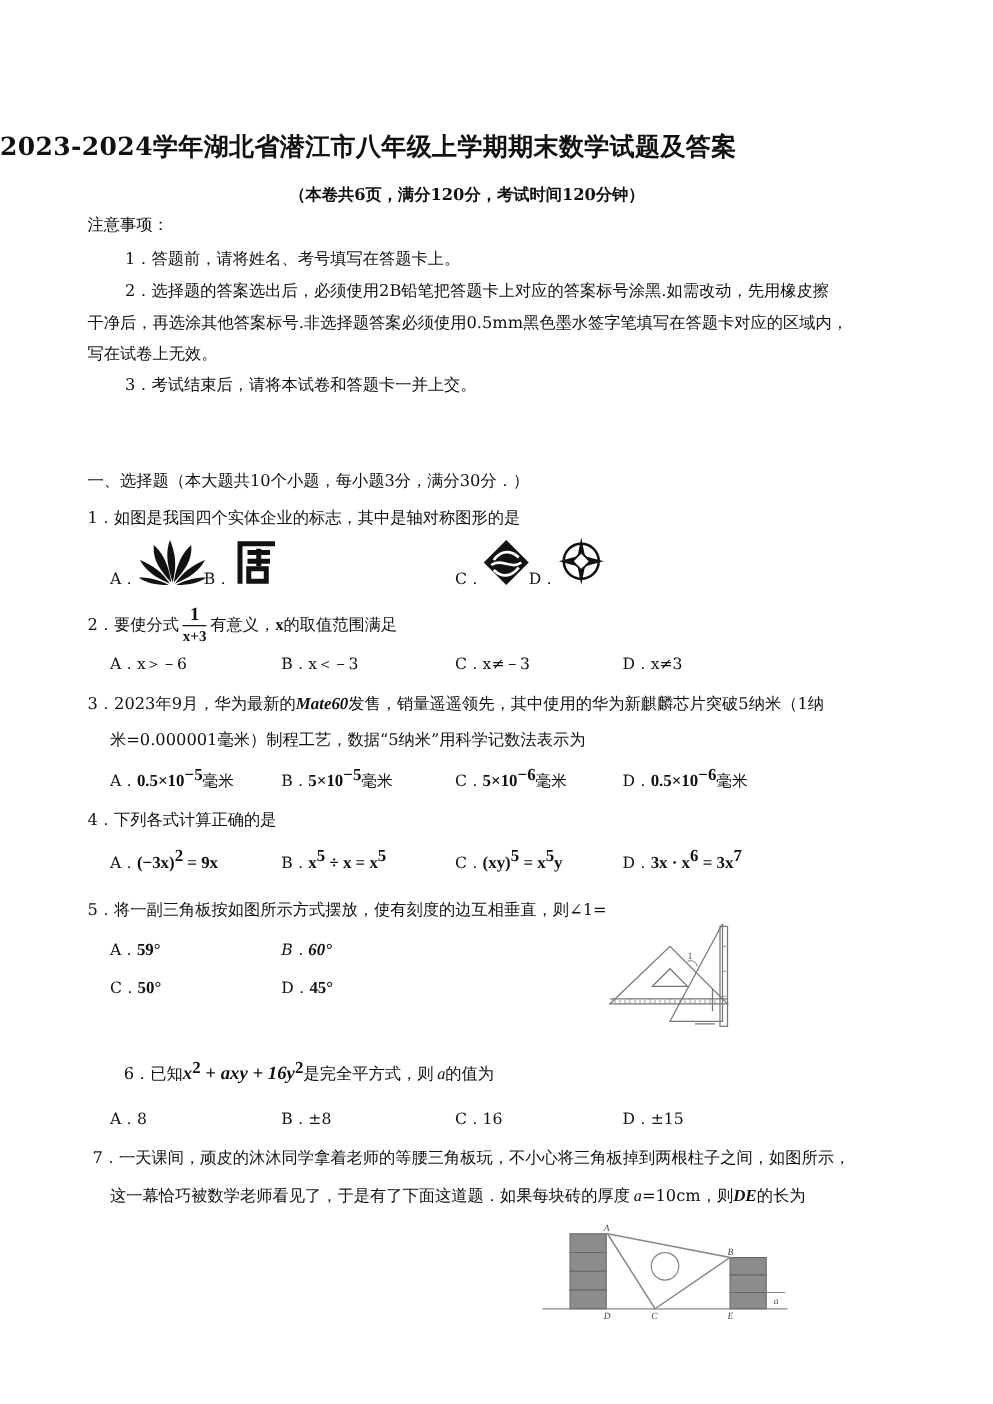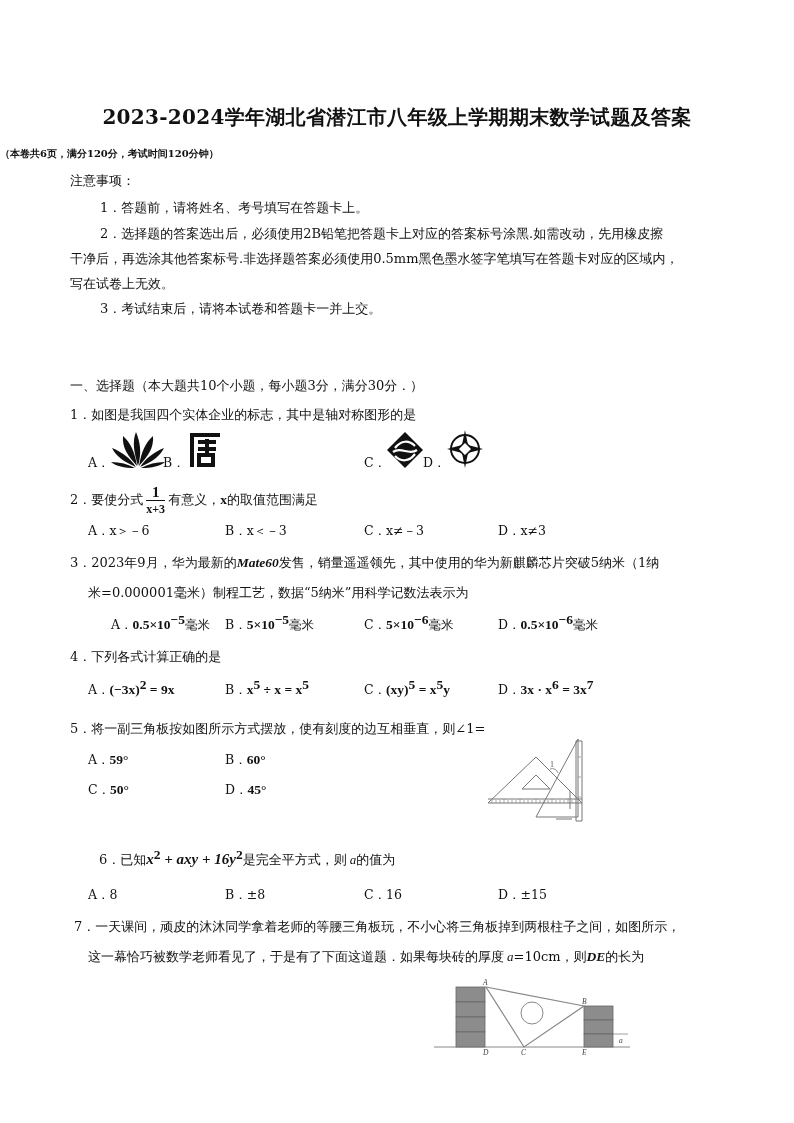--- a/index.html
+++ b/index.html
@@ -2,22 +2,22 @@
 <html><head>
 <meta charset="utf-8">
 <style>
   html, body { margin: 0; padding: 0; background: #ffffff; }
   body {
     width: 794px; height: 1123px; position: relative; overflow: hidden;
     font-family: "DejaVu Serif", "Liberation Serif", serif;
     color: #111;
   }
   .abs { position: absolute; white-space: nowrap; }
-  .title { left: 0; width: 794px; top: 104px; text-align: center; font-size: 20px; font-weight: bold; letter-spacing: 0.3px; }
-  .subtitle { left: 0; width: 747px; top: 147px; text-align: left; font-size: 10px; font-weight: bold; }
+  .title { left: 0; width: 794px; top: 104px; text-align: left; font-size: 20px; font-weight: bold; letter-spacing: 0.3px; }
+  .subtitle { left: 0; width: 747px; top: 147px; text-align: center; font-size: 13px; font-weight: bold; }
   .txt { font-size: 13px; line-height: 18px; }
   .opt { font-size: 12.5px; }
   .math { font-family: "Liberation Serif", "DejaVu Serif", serif; font-weight: bold; font-size: 13.5px; }
   .mathi { font-family: "Liberation Serif", "DejaVu Serif", serif; font-style: italic; }
   sup { font-size: 9px; line-height: 0; vertical-align: 5px; }
   .frac { display: inline-block; vertical-align: middle; text-align: center; font-family: "Liberation Serif", serif; font-weight: bold; margin: 0 3px; }
   .frac .num { display: block; font-size: 15px; line-height: 16px; border-bottom: 1px solid #111; padding: 0 2px; }
   .frac .den { display: block; font-size: 12px; line-height: 16px; }
   .logo { position: absolute; }
   .fig { position: absolute; }
@@ -81,34 +81,34 @@
 </div>
 <div class="abs opt" style="left:88px; top:523px;">A．x＞－6</div>
 <div class="abs opt" style="left:225px; top:523px;">B．x＜－3</div>
 <div class="abs opt" style="left:364px; top:523px;">C．x≠－3</div>
 <div class="abs opt" style="left:498px; top:523px;text-align:right;">D．x≠3</div>
 
 <div class="abs txt" style="left:70px; top:554px;">
   <span>3．2023年9月，华为最新的</span><span class="math" style="font-style:italic;">Mate60</span><span>发售，销量遥遥领先，其中使用的华为新麒麟芯片突破5纳米（1纳</span>
 </div>
 <div class="abs txt" style="left:88px; top:584px;">米=0.000001毫米）制程工艺，数据“5纳米”用科学记数法表示为</div>
-<div class="abs opt" style="left:88px; top:617px;margin-left:23px;"><span>A．</span><span class="math">0.5×10</span><sup class="math">−5</sup><span>毫米</span></div>
+<div class="abs opt" style="left:88px; top:617px;"><span>A．</span><span class="math">0.5×10</span><sup class="math">−5</sup><span>毫米</span></div>
 <div class="abs opt" style="left:225px; top:617px;"><span>B．</span><span class="math">5×10</span><sup class="math">−5</sup><span>毫米</span></div>
 <div class="abs opt" style="left:364px; top:617px;"><span>C．</span><span class="math">5×10</span><sup class="math">−6</sup><span>毫米</span></div>
 <div class="abs opt" style="left:498px; top:617px;"><span>D．</span><span class="math">0.5×10</span><sup class="math">−6</sup><span>毫米</span></div>
 
 <div class="abs txt" style="left:70px; top:648px;">4．下列各式计算正确的是</div>
 <div class="abs opt" style="left:88px; top:682px;"><span>A．</span><span class="math">(−3x)</span><sup class="math">2</sup><span class="math"> = 9x</span></div>
 <div class="abs opt" style="left:225px; top:682px;"><span>B．</span><span class="math">x</span><sup class="math">5</sup><span class="math"> ÷ x = x</span><sup class="math">5</sup></div>
 <div class="abs opt" style="left:364px; top:682px;"><span>C．</span><span class="math">(xy)</span><sup class="math">5</sup><span class="math"> = x</span><sup class="math">5</sup><span class="math">y</span></div>
 <div class="abs opt" style="left:498px; top:682px;"><span>D．</span><span class="math">3x · x</span><sup class="math">6</sup><span class="math"> = 3x</span><sup class="math">7</sup></div>
 
 <div class="abs txt" style="left:70px; top:720px;">5．将一副三角板按如图所示方式摆放，使有刻度的边互相垂直，则∠1=</div>
 <div class="abs opt" style="left:88px; top:752px;"><span>A．</span><span class="math">59°</span></div>
-<div class="abs opt" style="left:225px; top:752px;"><span>B．</span><span class="math">60°</span></div>
+<div class="abs opt" style="left:225px; top:752px;font-style:italic;"><span>B．</span><span class="math">60°</span></div>
 <div class="abs opt" style="left:88px; top:782px;"><span>C．</span><span class="math">50°</span></div>
 <div class="abs opt" style="left:225px; top:782px;"><span>D．</span><span class="math">45°</span></div>
 
 <svg class="fig" style="left:484px; top:737px;" width="100" height="86" viewBox="0 0 100 86">
   <g fill="none" stroke="#777" stroke-width="1">
 
     <polygon points="4,66 52,20 98,66"></polygon>
     <polygon points="38,52 52,38 66,52"></polygon>
 
     <line x1="4" y1="62" x2="98" y2="62"></line>

